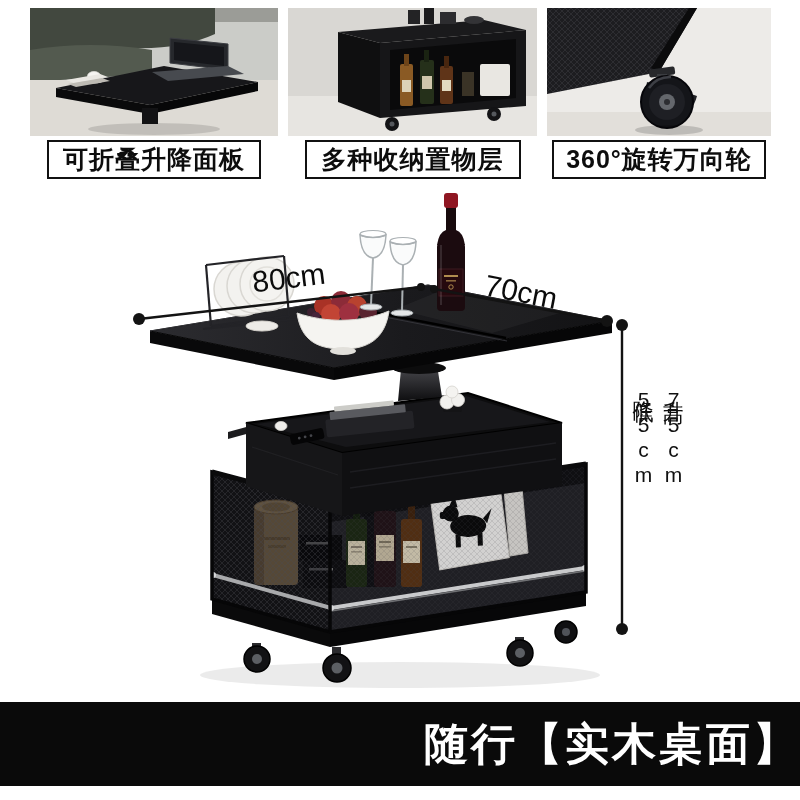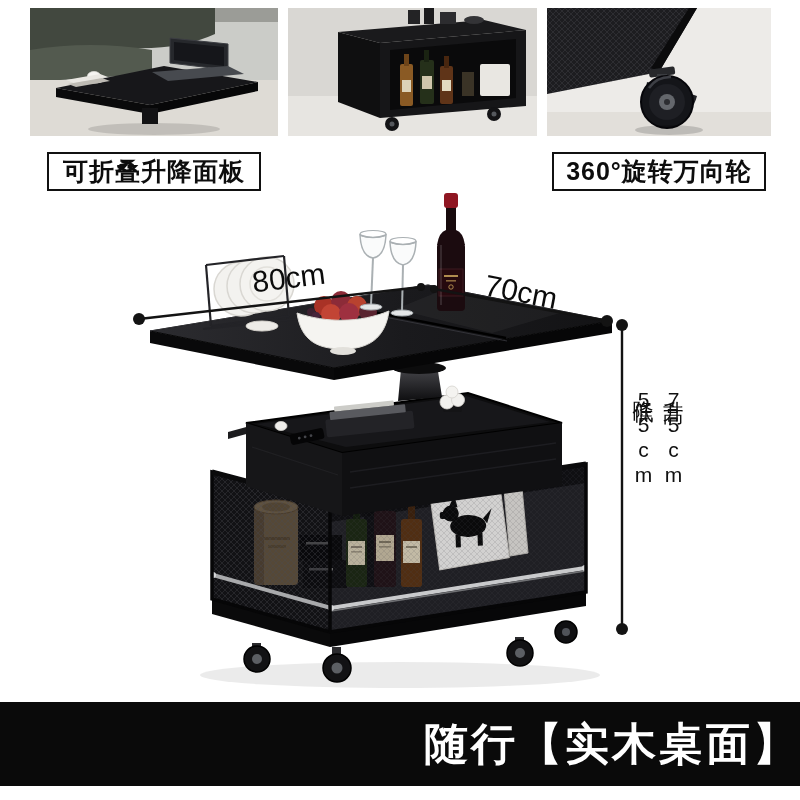--- a/index.html
+++ b/index.html
@@ -8,21 +8,21 @@
     width: 800px; height: 800px;
     background: #ffffff;
     font-family: "Liberation Sans", sans-serif;
   }
   .page { position: relative; width: 800px; height: 800px; background: #fff; overflow: hidden; }
 
   
   .feature { position: absolute; top: 8px; }
   .feature .photo { display: block; width: 100%; height: 128px; }
   .feature-label {
-    margin: 16px auto 0;
+    margin: 4px auto 0;
     height: 39px;
     border: 2px solid #111;
     background: #fff;
     display: flex; align-items: center; justify-content: center;
     font-size: 25px; font-weight: 600; color: #0d0d0d; letter-spacing: 1px;
     white-space: nowrap;
   }
   .f1 { left: 30px;  width: 248px; }  .f1 .feature-label { width: 214px; }
   .f2 { left: 288px; width: 249px; }  .f2 .feature-label { width: 216px; }
   .f3 { left: 547px; width: 224px; }  .f3 .feature-label { width: 214px; justify-content: center; }
@@ -100,20 +100,23 @@
       <rect x="174" y="64" width="12" height="24" fill="#3a3326"></rect>
       <rect x="120" y="2" width="12" height="14" fill="#232325"></rect>
       <rect x="136" y="0" width="10" height="16" fill="#1b1b1d"></rect>
       <rect x="152" y="4" width="16" height="12" fill="#2c2c2f"></rect>
       <ellipse cx="186" cy="12" rx="10" ry="4" fill="#333336"></ellipse>
       <circle cx="104" cy="116" r="7" fill="#131315"></circle>
         <circle cx="104" cy="116" r="2.5" fill="#55585d"></circle>
       <circle cx="206" cy="106" r="7" fill="#131315"></circle>
         <circle cx="206" cy="106" r="2.5" fill="#55585d"></circle>
     </svg>
+    <div class="feature-label">
+      <span>多种收纳置物层</span>
+    </div>
   </div>
 
   <div class="feature f3">
     <svg class="photo" viewBox="0 0 224 128" aria-hidden="true">
       <defs>
         <pattern id="mesh3" width="6" height="6" patternUnits="userSpaceOnUse">
           <path d="M0 6 L6 0 M0 0 L6 6" stroke="#4a4a52" stroke-width="0.7"></path>
         </pattern>
       </defs>
       <rect width="224" height="128" fill="#edebe8"></rect>

